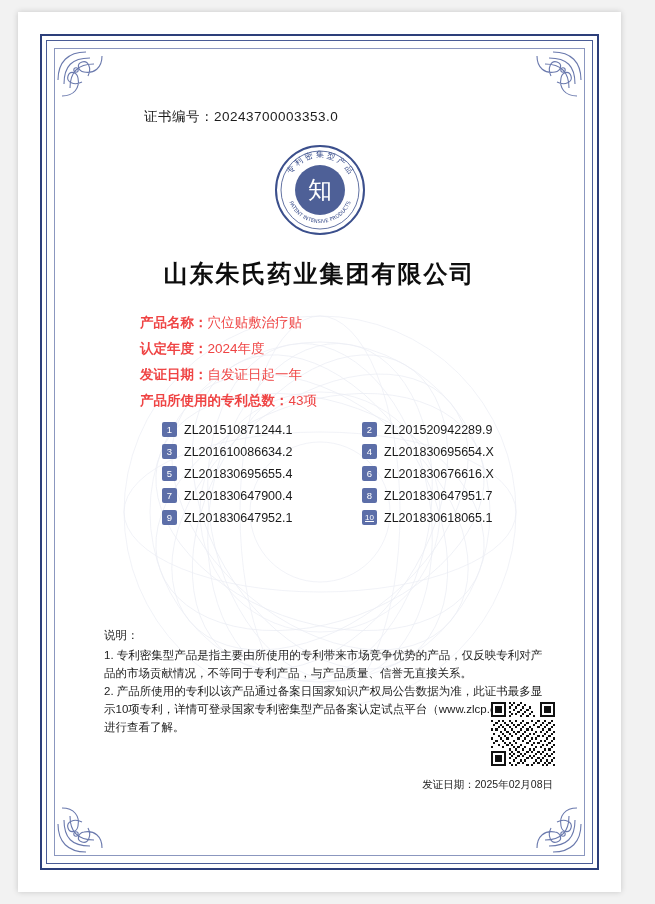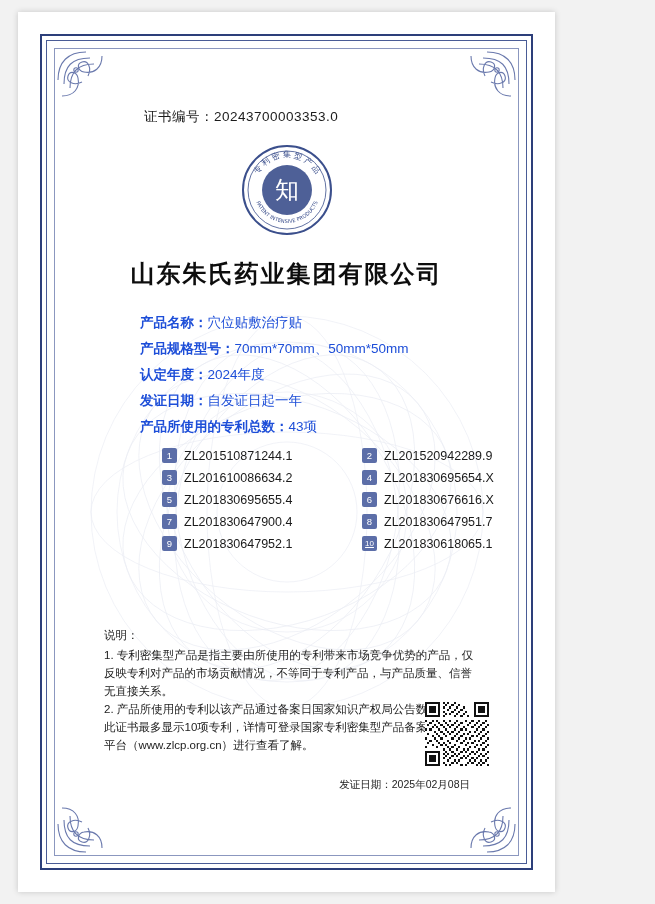--- a/index.html
+++ b/index.html
@@ -4,21 +4,21 @@
 <style>
   html,body{margin:0;padding:0;}
   body{
     width:655px;height:904px;
     background:#f2f2f2;
     font-family:"Liberation Sans","DejaVu Sans",sans-serif;
     overflow:hidden;
   }
   .page{
     position:absolute;left:18px;top:12px;
-    width:537px;height:880px;
+    width:603px;height:880px;
     background:#ffffff;
     box-shadow:0 0 6px rgba(0,0,0,.18);
     overflow:hidden;
   }
   
   .border-outer{
     position:absolute;left:22px;top:22px;right:22px;bottom:22px;
     border:2px solid #2d3f7a;
   }
   .border-mid{
@@ -72,21 +72,21 @@
     letter-spacing:2px;
     font-family:"DejaVu Sans","Liberation Sans",sans-serif;
   }
 
   .fields{
     margin-top:20px;
     padding-left:62px;
   }
   .field{
     font-size:13.5px;
-    color:#1d4ed8;
+    color:#ef4444;
     line-height:26px;
     white-space:nowrap;
   }
   .field .lbl{font-weight:bold;}
   .field .val{}
 
   .patents{
     margin-top:8px;
     padding-left:84px;
     display:grid;
@@ -114,21 +114,21 @@
   .notes .note-title{margin-bottom:2px;font-family:Liberation Serif, serif;}
   .notes p{margin:0;}
 
   .qr{
     position:absolute;right:6px;bottom:66px;
     width:64px;height:64px;
   }
   .qr svg{width:64px;height:64px;display:block;}
 
   .issue-date{
-    position:absolute;right:25px;bottom:40px;
+    position:absolute;right:8px;bottom:40px;
     font-size:10.5px;color:#222;
   }
 </style>
 </head>
 <body>
 
 <div class="page">
 
   <div class="watermark">
     <svg viewBox="0 0 400 400" xmlns="http://www.w3.org/2000/svg">
@@ -225,23 +225,20 @@
           <textPath href="#sealBot" startOffset="50%" text-anchor="middle">PATENT INTENSIVE PRODUCTS</textPath>
         </text>
       </svg>
     </div>
 
     <div class="title">山东朱氏药业集团有限公司</div>
 
     <div class="fields">
       <div class="field">
         <span class="lbl">产品名称：</span><span class="val">穴位贴敷治疗贴</span>
-      </div>
-      <div class="field">
-        <span class="lbl">产品规格型号：</span><span class="val">70mm*70mm、50mm*50mm</span>
       </div>
       <div class="field">
         <span class="lbl">认定年度：</span><span class="val">2024年度</span>
       </div>
       <div class="field">
         <span class="lbl">发证日期：</span><span class="val">自发证日起一年</span>
       </div>
       <div class="field">
         <span class="lbl">产品所使用的专利总数：</span><span class="val">43项</span>
       </div>

